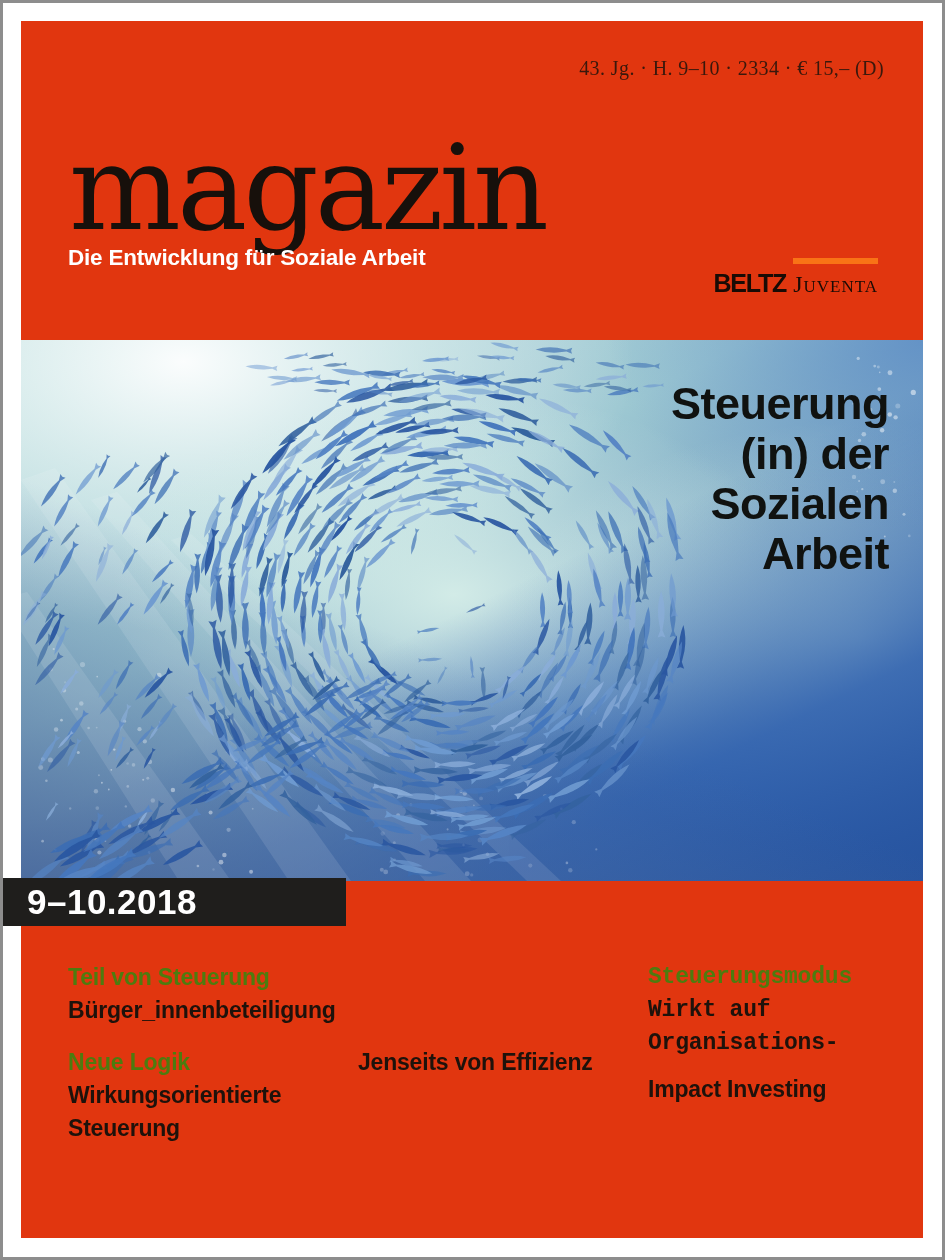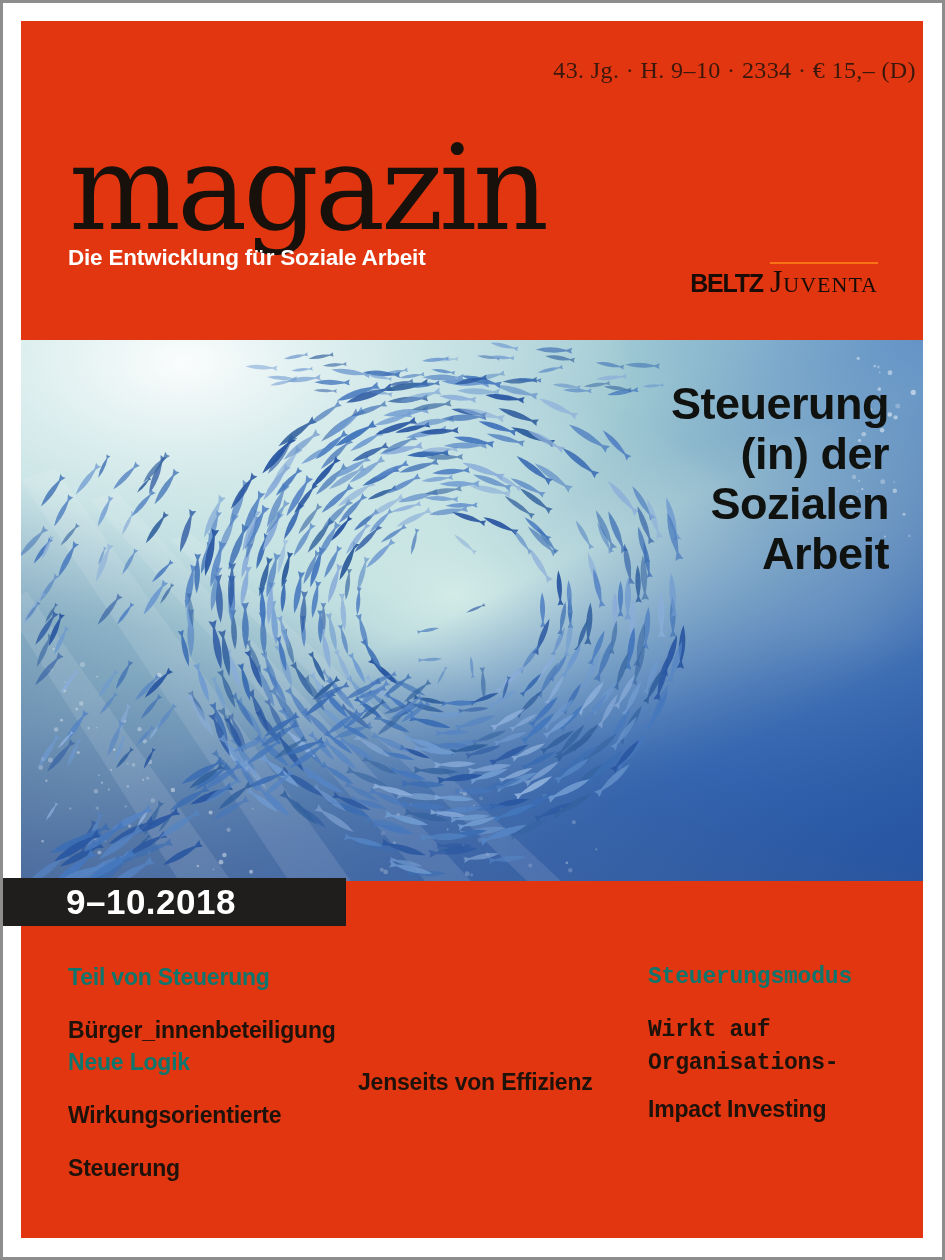--- a/index.html
+++ b/index.html
@@ -1,42 +1,42 @@
 <!DOCTYPE html>
 <html><head>
 <meta charset="utf-8">
 <style>
   html,body{margin:0;padding:0;background:#ffffff;}
   .page{position:relative;width:945px;height:1260px;background:#ffffff;
         box-sizing:border-box;border:3px solid #8d8d8d;overflow:hidden;
         font-family:"Liberation Sans",sans-serif;}
   .cover{position:absolute;left:18px;top:18px;width:902px;height:1217px;background:#e1360f;}
-  .issue-info{position:absolute;right:26px;top:54px;
-              font-family:"Liberation Serif",serif;font-size:24px;color:#3a180c;letter-spacing:.4px;}
+  .issue-info{position:absolute;right:58px;top:54px;
+              font-family:"Liberation Serif",serif;font-size:20px;color:#3a180c;letter-spacing:.4px;}
   .masthead{position:absolute;left:60px;top:116px;display:flex;align-items:baseline;white-space:nowrap;}
   .mast-white{font-family:"DejaVu Sans",sans-serif;font-weight:700;font-size:104px;
               letter-spacing:-7px;color:#ffffff;}
   .mast-black{font-family:"DejaVu Serif",serif;font-weight:400;font-size:118px;
               letter-spacing:-4px;color:#17100b;margin-left:6px;}
   .subtitle{position:absolute;left:65px;top:242px;font-weight:700;font-size:22.5px;
             color:#ffffff;letter-spacing:-.2px;}
   .publisher{position:absolute;right:64px;top:240px;display:flex;align-items:baseline;gap:7px;color:#190b05;}
   .beltz{font-weight:800;font-size:25px;letter-spacing:-1.2px;margin-top:26px;}
-  .juventa{font-family:"Liberation Serif",serif;font-size:32px;font-variant:small-caps;
-           letter-spacing:1px;display:inline-block;border-top:2px solid #f97316;padding-top:1px;line-height:1.05;}
+  .juventa{font-family:"Liberation Serif",serif;font-size:24px;font-variant:small-caps;
+           letter-spacing:1px;display:inline-block;border-top:6px solid #f97316;padding-top:8px;line-height:1.05;}
   .photo{position:absolute;left:18px;top:337px;width:902px;height:541px;overflow:hidden;}
   .photo svg{display:block;}
   .cover-story{position:absolute;right:53px;top:376px;text-align:right;
                font-weight:700;font-size:45px;line-height:50px;letter-spacing:-.5px;color:#101210;}
   .date-bar{position:absolute;left:-3px;top:875px;width:346px;height:48px;background:#1f1e1c;}
-  .date-bar span{display:block;padding-left:66px;font-weight:700;font-size:35px;
+  .date-bar span{display:block;padding-left:27px;font-weight:700;font-size:35px;
                  line-height:48px;color:#ffffff;letter-spacing:.5px;}
   .teaser{position:absolute;width:288px;}
-  .t-cat{font-weight:700;font-size:23px;line-height:33px;color:#0f766e;letter-spacing:-.2px;}
-  .t-title{font-weight:700;font-size:23px;line-height:33px;color:#1e120b;letter-spacing:-.2px;margin-top:20px;}
+  .t-cat{font-weight:700;font-size:23px;line-height:33px;color:#4d7c0f;letter-spacing:-.2px;}
+  .t-title{font-weight:700;font-size:23px;line-height:33px;color:#1e120b;letter-spacing:-.2px;}
   .p0{left:65px;top:958px;} .p1{left:65px;top:1043px;}
   .p2{left:355px;top:958px;} .p3{left:355px;top:1043px;}
   .p4{left:645px;top:958px;font-family:Liberation Mono, monospace;} .p5{left:645px;top:1070px;}
 </style>
 </head>
 <body>
 
 <div class="page">
   <div class="cover"></div>
 

